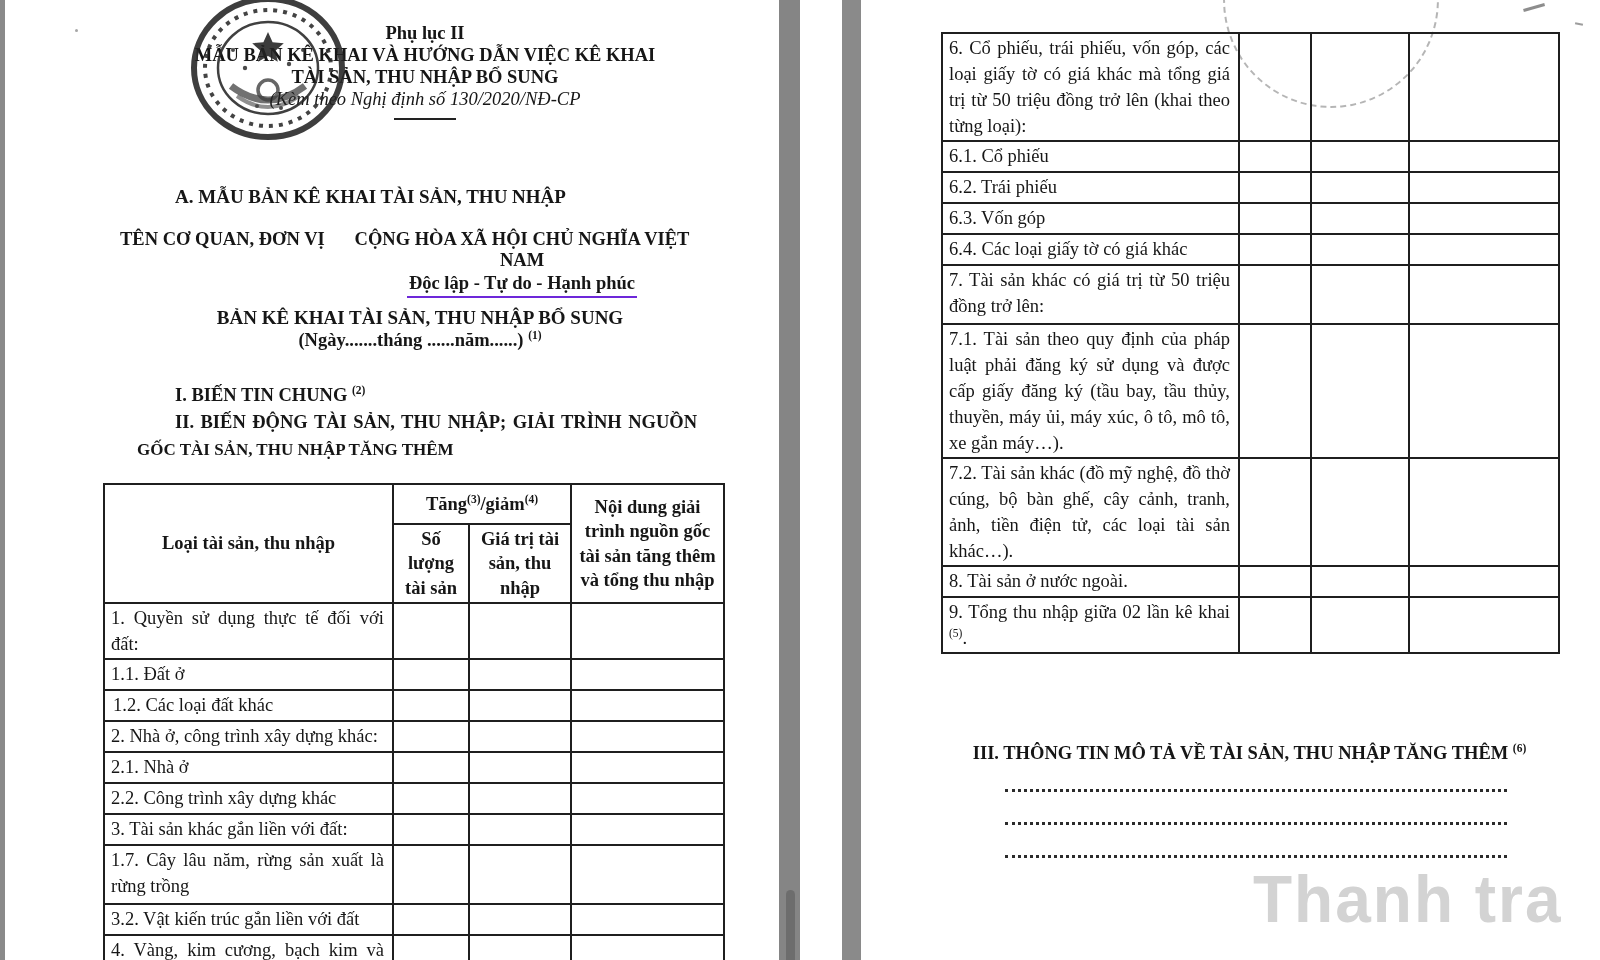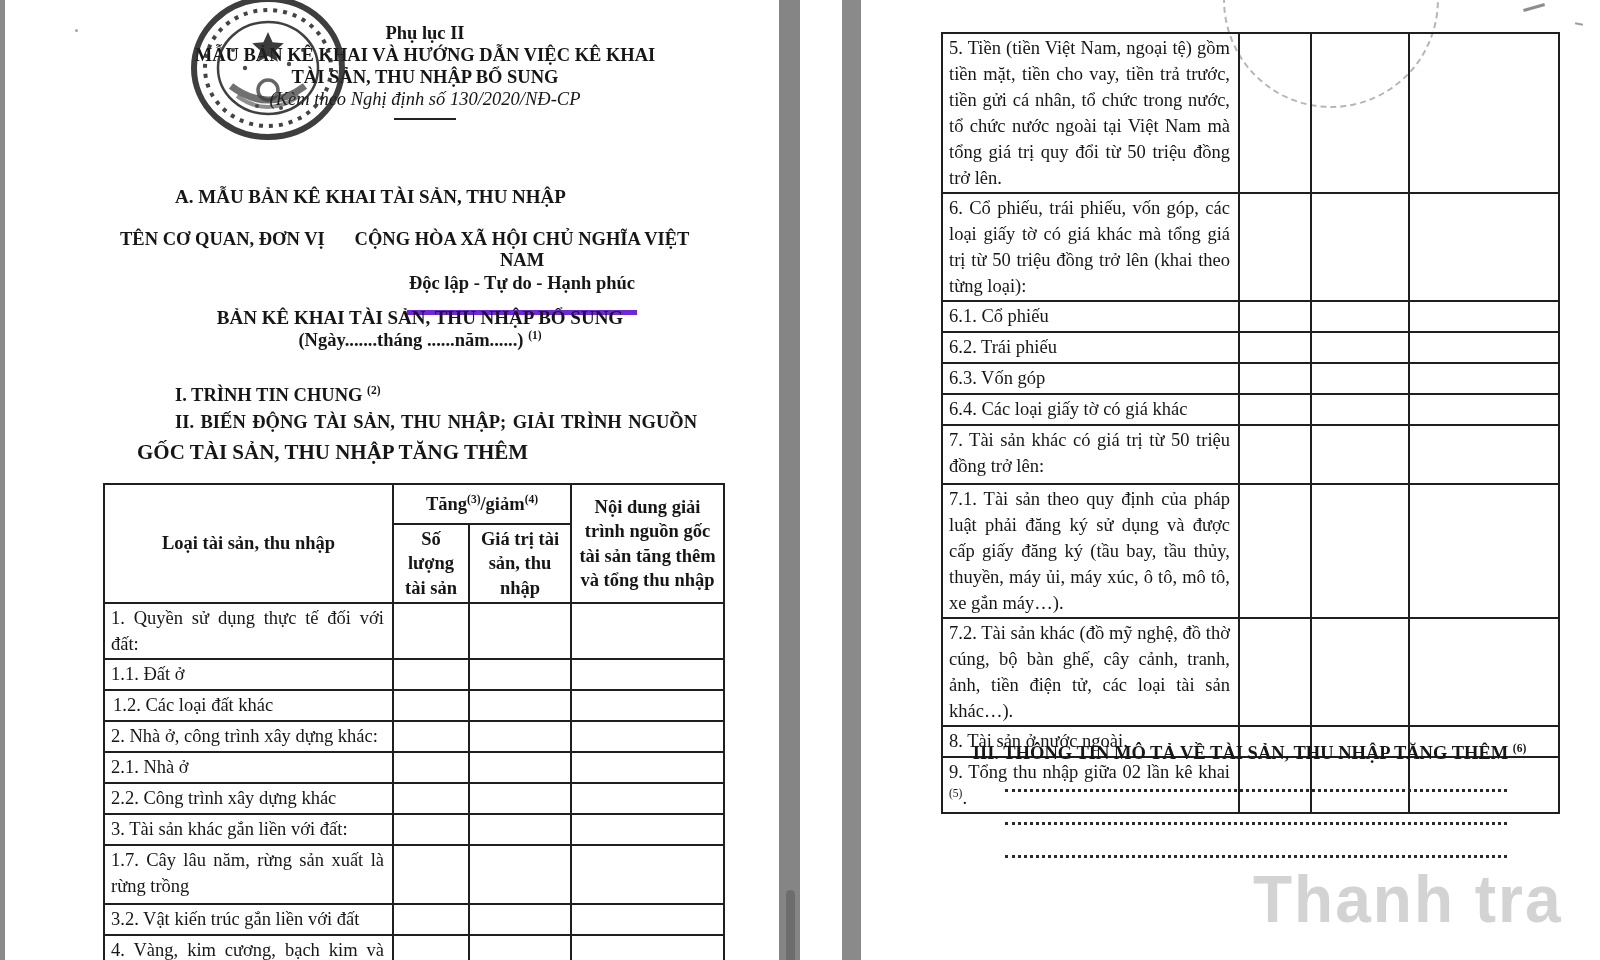--- a/index.html
+++ b/index.html
@@ -15,21 +15,21 @@
   sup{font-size:11.5px;vertical-align:super;line-height:0}
 
   
   .edge-strip{position:absolute;top:0;height:960px;background:#8a8a8a}
   .scroll-track{position:absolute;top:0;left:779px;width:21px;height:960px;background:#858585}
   .scroll-thumb{position:absolute;left:7px;bottom:0;width:9px;height:70px;background:#6d6d6d;border-radius:5px 5px 0 0}
 
   
   .hdr-block{position:absolute;left:185px;top:22px;width:470px;text-align:center;line-height:22px;font-size:18.5px}
   .hdr-rule{width:62px;border-top:2px solid #222;margin:8px auto 0 auto}
-  .motto-underline{display:inline-block;border-bottom:5px solid #6d28d9;padding:0 2px 16px 2px}
+  .motto-underline{display:inline-block;border-bottom:2px solid #6d28d9;padding:0 2px 2px 2px}
 
   
   table.sheet{border-collapse:collapse;table-layout:fixed;position:absolute;background:transparent}
   table.sheet th, table.sheet td{border:2px solid #1f1f1f}
   table.sheet th{font-weight:bold;font-size:18.5px;line-height:1.32;padding:2px 4px;text-align:center;vertical-align:middle}
   table.sheet td.c1{font-size:18.5px;line-height:26px;padding:1px 8px 1px 6px;text-align:justify;vertical-align:top}
   table.sheet td.empty{background:transparent}
 
   
   .just-line{text-align:justify;text-align-last:justify}
@@ -84,26 +84,26 @@
 
   <div class="abs center" style="left:150px;top:306px;width:530px;line-height:23px">
     <div class="b" style="font-size:19px">BẢN KÊ KHAI TÀI SẢN, THU NHẬP BỔ SUNG</div>
     <div class="b" style="font-size:18.5px">
       <span>(Ngày.......tháng ......năm......)</span>
       <sup>(1)</sup>
     </div>
   </div>
 
   <div class="abs b" style="left:170px;top:385px;font-size:18.5px">
-    <span>I. TRÌNH TIN CHUNG</span>
+    <span>I. BIẾN TIN CHUNG</span>
     <sup>(2)</sup>
   </div>
 
   <div class="abs b just-line" style="left:170px;top:412px;width:522px;font-size:18.5px">II. BIẾN ĐỘNG TÀI SẢN, THU NHẬP; GIẢI TRÌNH NGUỒN</div>
-  <div class="abs b" style="left:132px;top:440px;font-size:21px">GỐC TÀI SẢN, THU NHẬP TĂNG THÊM</div>
+  <div class="abs b" style="left:132px;top:440px;font-size:17px">GỐC TÀI SẢN, THU NHẬP TĂNG THÊM</div>
 
   <div class="speck" style="left:70px;top:29px;width:3px;height:3px;opacity:.6"></div>
 
   <svg class="abs" style="left:184px;top:-2px;opacity:.88" width="158" height="146" viewBox="0 0 158 146">
     <ellipse cx="79" cy="70" rx="74" ry="69" fill="none" stroke="#242424" stroke-width="6"></ellipse>
     <ellipse cx="79" cy="70" rx="63" ry="58" fill="none" stroke="#2a2a2a" stroke-width="4" stroke-dasharray="4 6"></ellipse>
     <ellipse cx="79" cy="70" rx="50" ry="46" fill="none" stroke="#262626" stroke-width="2.5"></ellipse>
     <path d="M79 34 l4.6 10.2 11.2 1.1 -8.4 7.5 2.4 11 -9.8 -5.7 -9.8 5.7 2.4 -11 -8.4 -7.5 11.2 -1.1 z" fill="#222222"></path>
     <path d="M42 88 Q79 116 116 88" fill="none" stroke="#272727" stroke-width="7" opacity=".75"></path>
     <path d="M48 98 Q79 120 110 98" fill="none" stroke="#2c2c2c" stroke-width="4" opacity=".6"></path>
@@ -210,26 +210,20 @@
 
   <table class="sheet" style="left:80px;top:32px;width:617px">
     <colgroup>
         <col style="width:297px">
         <col style="width:72px">
         <col style="width:98px">
         <col style="width:150px">
       </colgroup>
     <tbody id="right-tbody">
         <tr>
-          <td class="c1" style="height: 154px;"><span>5. Tiền (tiền Việt Nam, ngoại tệ) gồm tiền mặt, tiền cho vay, tiền trả trước, tiền gửi cá nhân, tổ chức trong nước, tổ chức nước ngoài tại Việt Nam mà tổng giá trị quy đổi từ 50 triệu đồng trở lên.</span></td>
-          <td class="empty"></td>
-          <td class="empty"></td>
-          <td class="empty"></td>
-        </tr>
-        <tr>
           <td class="c1" style="height: 104px; margin-left: 16px;"><span>6. Cổ phiếu, trái phiếu, vốn góp, các loại giấy tờ có giá khác mà tổng giá trị từ 50 triệu đồng trở lên (khai theo từng loại):</span></td>
           <td class="empty"></td>
           <td class="empty"></td>
           <td class="empty"></td>
         </tr>
         <tr>
           <td class="c1" style="height: 27px;"><span>6.1. Cổ phiếu</span></td>
           <td class="empty"></td>
           <td class="empty"></td>
           <td class="empty"></td>

